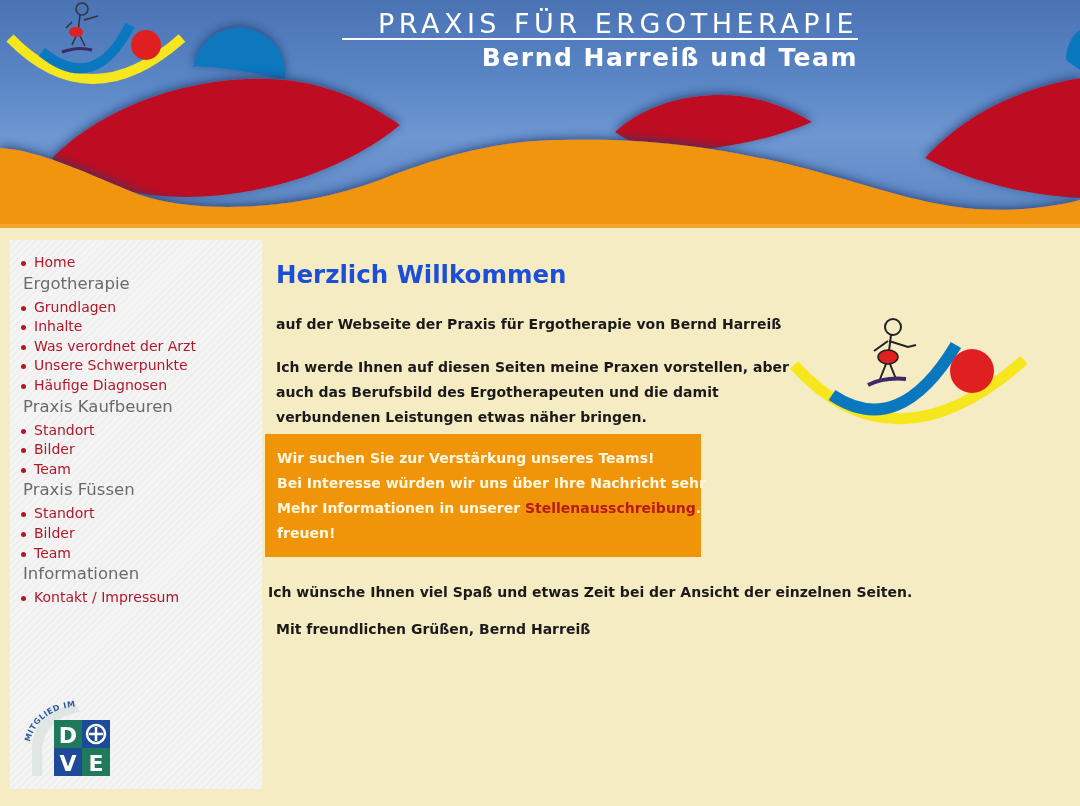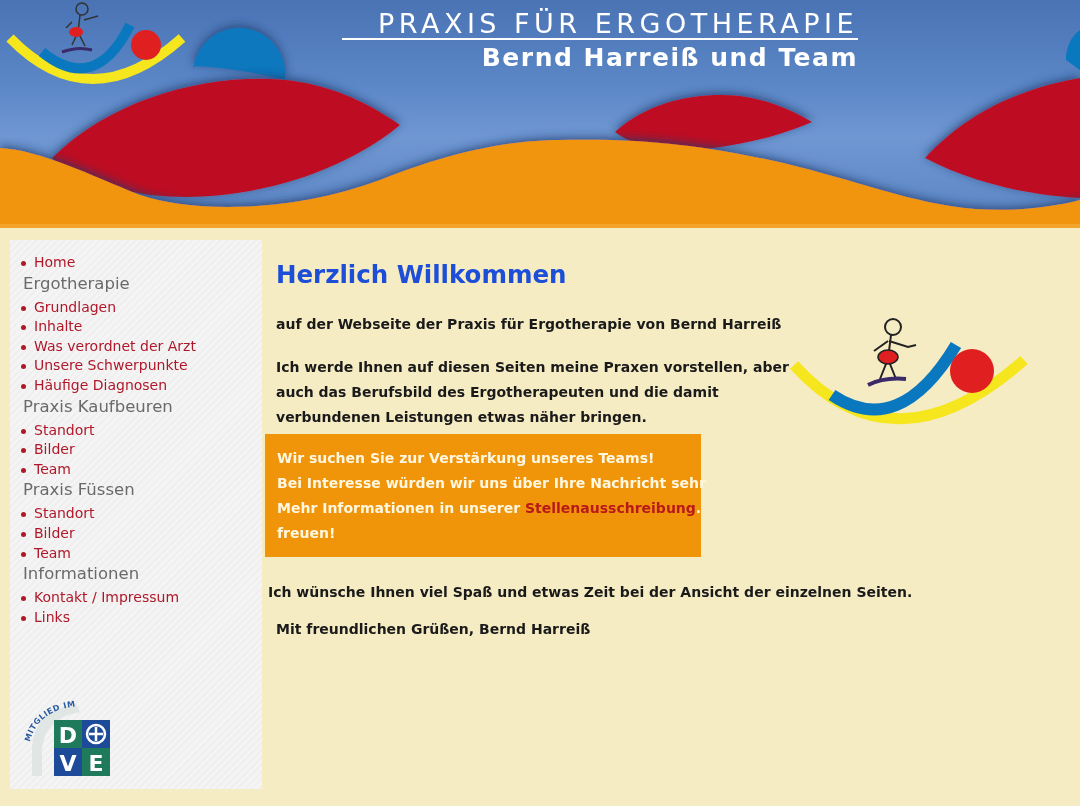--- a/index.html
+++ b/index.html
@@ -132,21 +132,20 @@
     </ul>
     <div class="nav-heading">Praxis Füssen</div>
     <ul class="nav-group">
       <li class="nav-item">Standort</li>
       <li class="nav-item">Bilder</li>
       <li class="nav-item">Team</li>
     </ul>
     <div class="nav-heading">Informationen</div>
     <ul class="nav-group">
       <li class="nav-item">Kontakt / Impressum</li>
-      <li class="nav-item">Links</li>
     </ul>
   </div>
   <svg class="dve" viewBox="0 0 90 82">
     <path d="M8,78 L8,50 Q10,12 52,6 L56,14 Q20,20 18,52 L18,78 Z" fill="#dfe6e4"></path>
     <defs>
         <path id="arc" d="M6,44 Q14,10 58,8"></path>
       </defs>
     <text font-size="8" font-weight="bold" fill="#2a5aa0" font-family="DejaVu Sans, sans-serif" letter-spacing="0.5">
       <textPath href="#arc">MITGLIED IM</textPath>
     </text>

